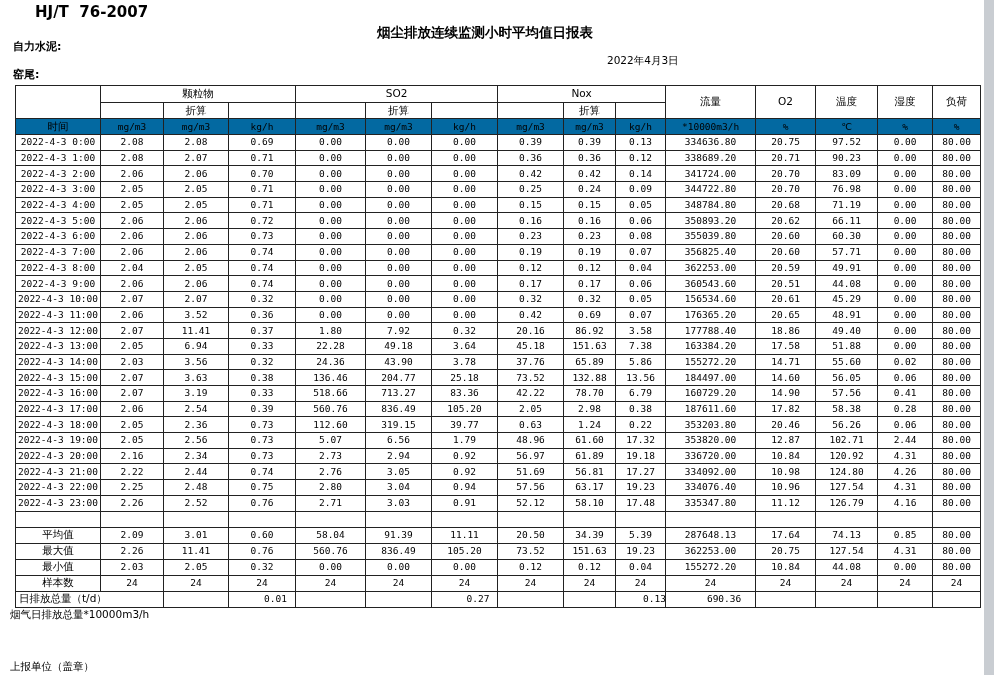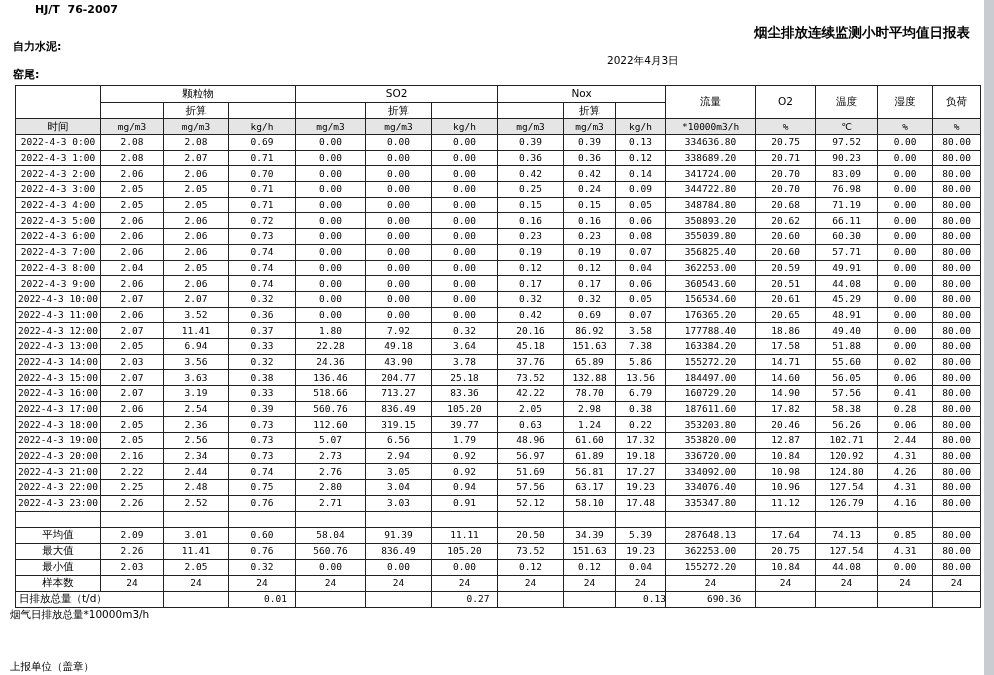--- a/index.html
+++ b/index.html
@@ -1,39 +1,39 @@
 <!DOCTYPE html>
 <html><head>
 <meta charset="utf-8">
 <style>
   html,body{margin:0;padding:0;}
   body{
     width:994px;height:675px;background:#ffffff;color:#000;
     font-family:"DejaVu Sans",sans-serif;position:relative;overflow:hidden;
   }
   .abs{position:absolute;}
-  .std{left:35px;top:3px;font-size:11px;font-weight:bold;white-space:pre;}
-  .title{left:0;top:24px;width:970px;text-align:right;font-size:13.5px;font-weight:bold;}
+  .std{left:35px;top:3px;font-size:15px;font-weight:bold;white-space:pre;}
+  .title{left:0;top:24px;width:970px;text-align:center;font-size:13.5px;font-weight:bold;}
   .company{left:13px;top:39px;font-size:11px;font-weight:bold;}
   .kiln{left:13px;top:67px;font-size:11px;font-weight:bold;}
   .rdate{left:607px;top:54px;font-size:10.5px;}
   table.report{
     position:absolute;left:15px;top:85px;width:965px;
     border-collapse:collapse;table-layout:fixed;
   }
   table.report td{
     border:1px solid #222;padding:0;text-align:center;vertical-align:middle;
     font-size:9.5px;line-height:1.05;white-space:nowrap;overflow:hidden;
     font-family:"DejaVu Sans Mono","DejaVu Sans",monospace;
   }
   tr.h1 td{height:16px;font-size:10.5px;font-family:"DejaVu Sans",sans-serif;}
   tr.h2 td{height:15px;font-size:10.5px;font-family:"DejaVu Sans",sans-serif;}
   tr.h3 td{height:15px;}
   tr.h3 td.cjk{font-size:10.5px;font-family:"DejaVu Sans",sans-serif;}
-  .green{background:#e5e5e5;}
+  .green{background:#0369a1;}
   tr.dr td{height:14.7px;}
   tr.blank td{height:15px;}
   tr.sum td{height:15px;}
   tr.sum td.lab{font-size:10.5px;font-family:"DejaVu Sans",sans-serif;margin-top:47px;}
   tr.total td{height:15px;padding-left:27px;}
   tr.total td.lab{text-align:left;padding-left:3px;font-size:10.5px;font-family:"DejaVu Sans",sans-serif;}
   .foot1{left:10px;top:608px;font-size:10.5px;}
   .foot2{left:10px;top:660px;font-size:10.5px;}
   .foot3{left:185px;top:660px;font-size:10.5px;margin-top:40px;}
   .edge{left:984px;top:0;width:10px;height:675px;background:#c9cdd2;}

